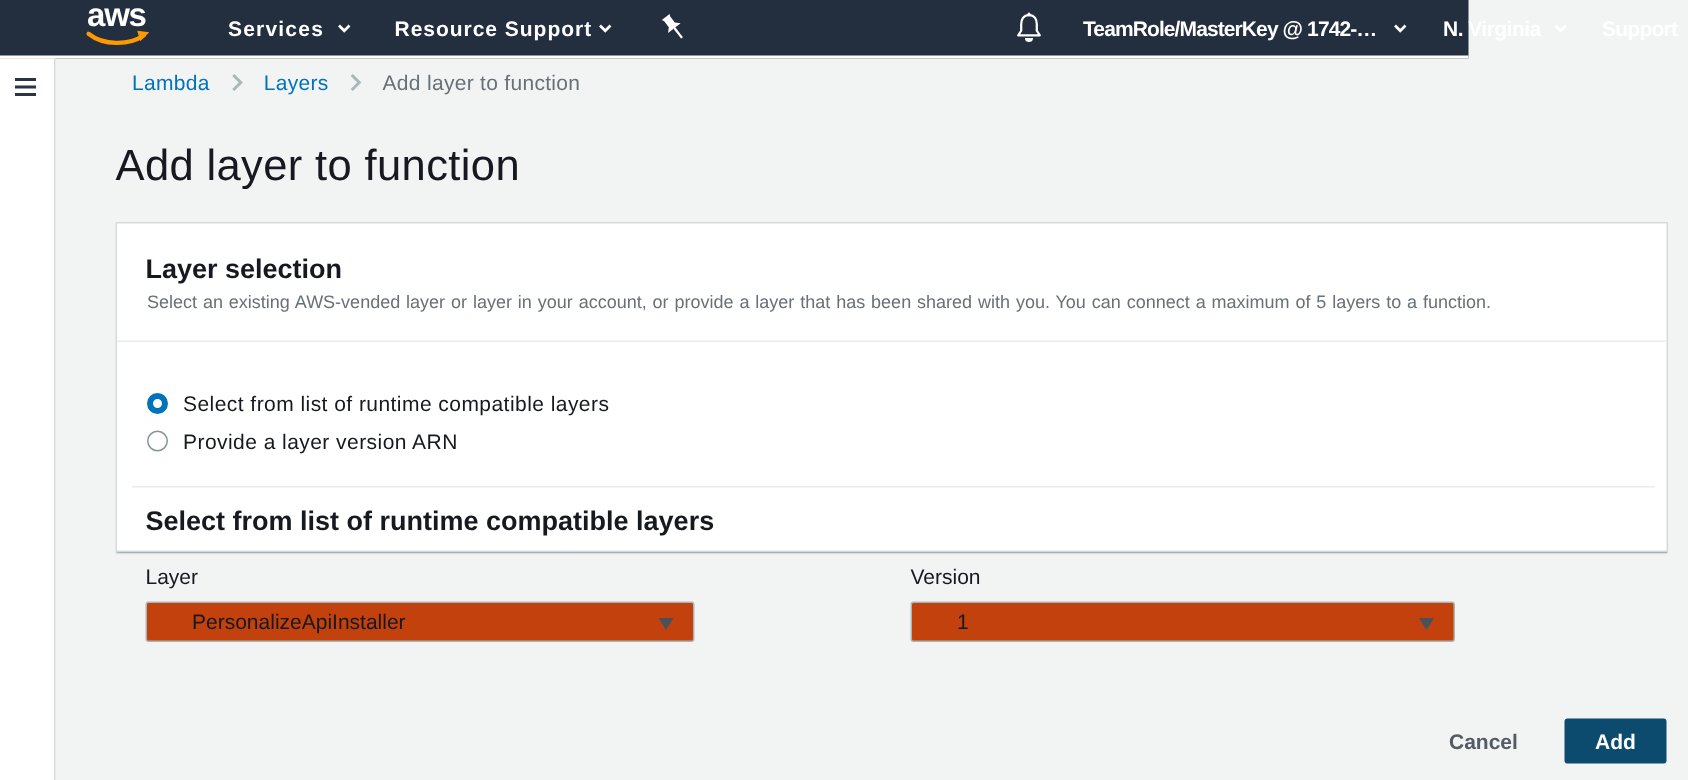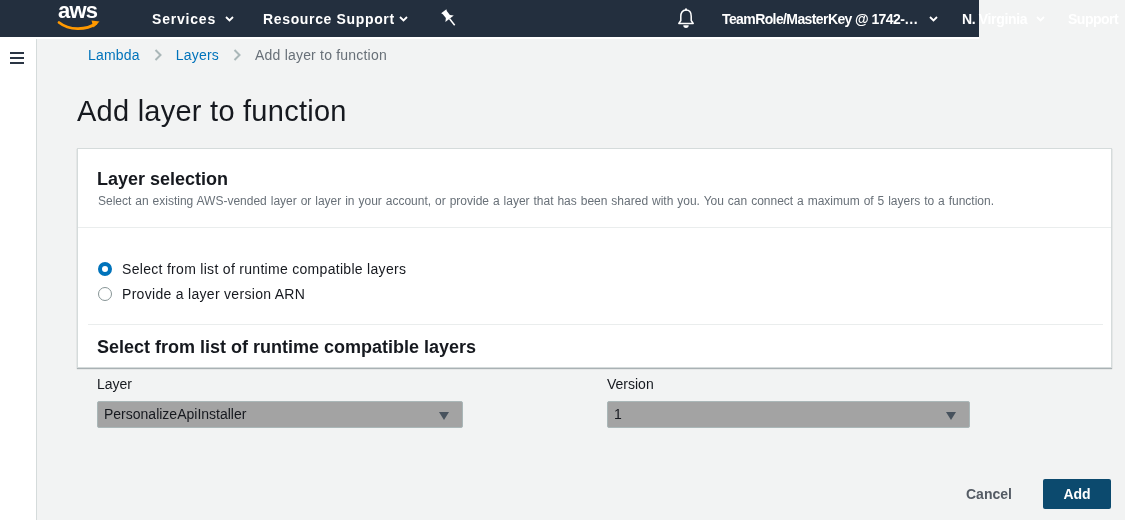--- a/index.html
+++ b/index.html
@@ -33,21 +33,21 @@
 .radiorow { position:absolute; left:20px; font-size:14px; color:#16191f; letter-spacing:0.3px; }
 .radio { position:absolute; left:0; top:1px; width:14px; height:14px; border-radius:50%; }
 .radio.sel { background:#fff; border:4.5px solid #0073bb; }
 .radio.unsel { background:#fff; border:1px solid #879596; }
 .radiolbl { margin-left:24px; }
 
 #divider2 { position:absolute; top:175px; left:10px; width:1015px; height:1px; background:#eaeded; }
 #sec2 { position:absolute; top:188px; left:19px; font-size:18px; font-weight:bold; color:#16191f; }
 
 .fieldlbl { position:absolute; top:227px; font-size:14px; color:#16191f; }
-.selbox { position:absolute; top:252px; height:27px; background:#a3a3a3; border:1px solid #aab7b8; border-radius:2px; font-size:14px; color:#16191f; line-height:25px; padding-left:6px; }
+.selbox { position:absolute; top:252px; height:27px; background:#c2410c; border:1px solid #aab7b8; border-radius:2px; font-size:14px; color:#16191f; line-height:25px; padding-left:30px; }
 .seltri { position:absolute; top:10px; width:0; height:0; border-left:5.5px solid transparent; border-right:5.5px solid transparent; border-top:8px solid #47525d; }
 
 
 #cancel { position:absolute; top:486px; left:966px; font-size:14px; font-weight:bold; color:#545b64; }
 #addbtn { position:absolute; top:479px; left:1043px; width:68px; height:30px; background:#0c4a6e; border-radius:2px; color:#fff; font-size:14px; font-weight:bold; text-align:center; line-height:30px; }
 </style>
 </head>
 <body>
 
 <div id="topbar">

